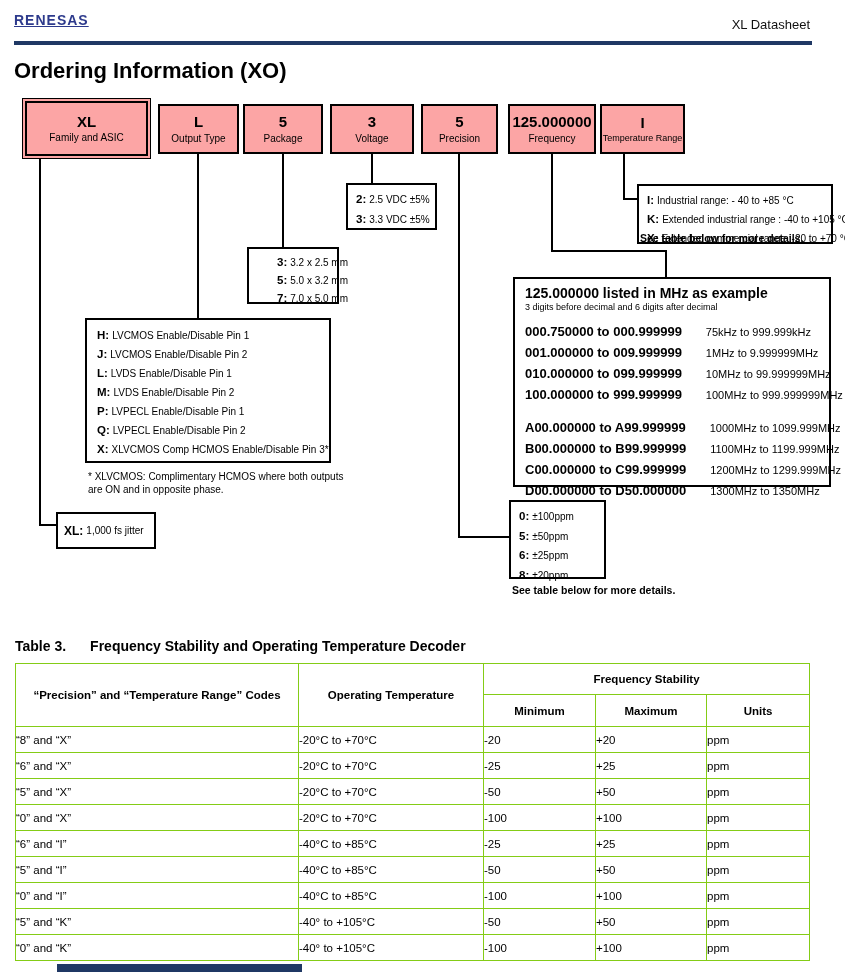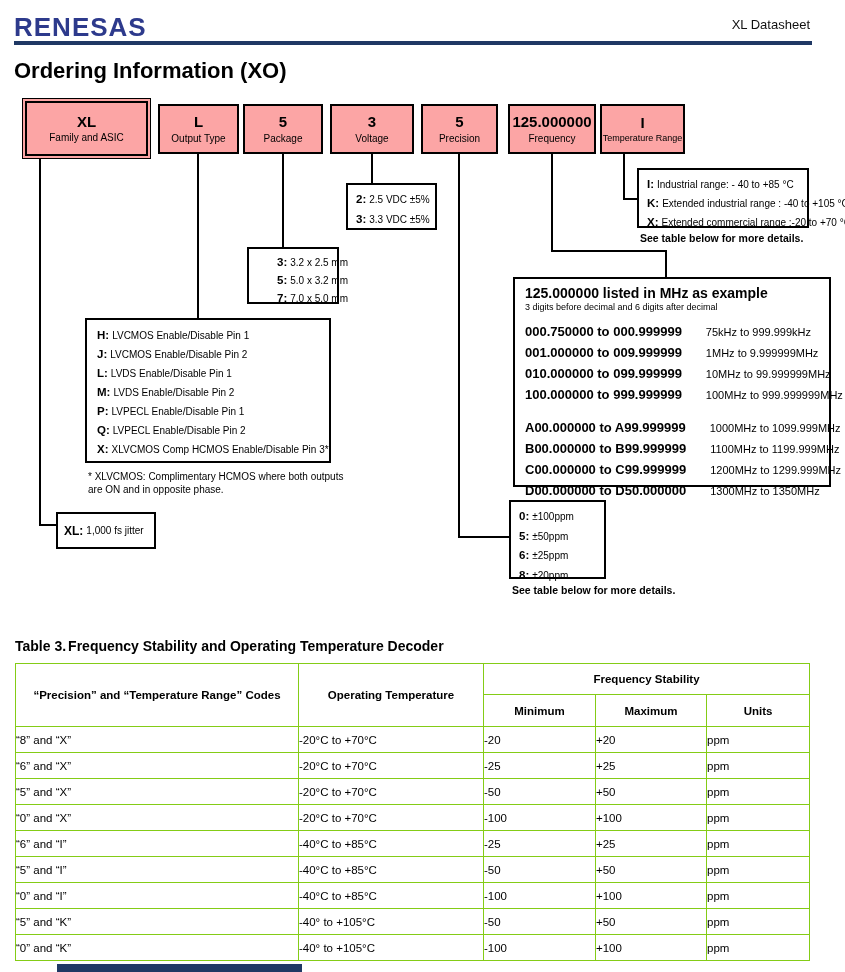--- a/index.html
+++ b/index.html
@@ -2,22 +2,22 @@
 <html style="--brand_navy: #2d3a8c; --rule_navy: #1f3864;"><head>
 <meta charset="utf-8">
 <style>
   html,body{margin:0;padding:0;background:#e8e8e8;}
   .page{
     position:relative; width:845px; height:972px; background:#ffffff;
     font-family:"Liberation Sans","DejaVu Sans",sans-serif; color:#000;
     overflow:hidden; margin:0 auto;
   }
   
-  .logo{position:absolute; left:14px; top:12px; font-size:26px; font-weight:bold;
-        color:var(--brand_navy,#2d3a8c); letter-spacing:1px;}
+  .logo{position:absolute; left:14px; top:12px; font-size:14px; font-weight:bold;
+        color:var(--brand_navy,#2d3a8c); letter-spacing:1px;text-decoration:underline;}
   .doc-title{position:absolute; right:35px; top:17px; font-size:13px; color:#111;}
   .header-rule{position:absolute; left:14px; top:41px; width:798px; height:4px;
         background:var(--rule_navy,#1f3864);}
   .page-title{position:absolute; left:14px; top:58px; font-size:22px; font-weight:bold; margin:0;}
   
   .obox{position:absolute; top:104px; height:50px; border:2px solid #000; background:#fca5a5;
         display:flex; flex-direction:column; align-items:center; justify-content:center;
         text-align:center; box-sizing:border-box;}
   .obox-code{font-size:15px; font-weight:bold; line-height:1.05;}
   .obox-label{font-size:10px; margin-top:3px; white-space:nowrap;}
@@ -33,21 +33,21 @@
   #box-temp{left:600px; width:85px;}
   #box-temp .obox-label{font-size:9px;}
   
   .cline{position:absolute; background:#000;}
   
   .lbox{position:absolute; border:2px solid #000; background:#fff; padding:4px 8px;
         box-sizing:border-box;}
   .lrow{white-space:nowrap;}
   .lcode{font-weight:bold; font-size:11.5px;}
   .ltext{font-size:10px; margin-left:3px;}
-  #temp-legend{left:637px; top:168px; width:172px; height:60px;}
+  #temp-legend{left:637px; top:184px; width:196px; height:60px;}
   #temp-legend .lrow{line-height:17px;}
   #volt-legend{left:320px; top:183px; width:91px; height:47px;margin-left:26px;}
   #volt-legend .lrow{line-height:18px;}
   #pkg-legend{left:247px; top:247px; width:92px; height:57px;padding-left:28px;}
   #pkg-legend .lrow{line-height:16px;}
   #output-legend{left:85px; top:318px; width:246px; height:145px; padding:5px 10px;}
   #output-legend .lrow{line-height:17px;}
   #prec-legend{left:509px; top:500px; width:97px; height:79px;}
   #prec-legend .lrow{line-height:17.5px;}
   .see-note{position:absolute; font-weight:bold; font-size:10.5px;}
@@ -61,21 +61,21 @@
   
   #freq-legend{left:513px; top:277px; width:318px; height:210px; padding:6px 10px;}
   .freq-title{font-weight:bold; font-size:14px; line-height:1.2;}
   .freq-sub{font-size:9px; margin-bottom:9px;}
   .frow{line-height:19px; white-space:nowrap;}
   .frange{font-weight:bold; font-size:13px;}
   .fdesc{font-size:11px; margin-left:24px;}
   #freq-group-b{margin-top:12px;}
   
   .table-caption{position:absolute; left:15px; top:638px; font-size:14px; font-weight:bold;}
-  .table-caption .cap-text{margin-left:2px;}
+  .table-caption .cap-text{margin-left:24px;}
   .t3{position:absolute; left:15px; top:663px; width:794px; border-collapse:collapse;
       table-layout:fixed; font-size:11.5px; background:#fff;}
   .t3 th,.t3 td{border:1px solid #84cc16; vertical-align:middle; padding:0; overflow:hidden;}
   .t3 thead th{font-weight:bold;}
   .t3 thead tr.h1 th{height:30px;}
   .t3 thead tr.h2 th{height:31px;}
   .t3 tbody td{height:25px;}
   
   .footer-bar{position:absolute; left:57px; top:964px; width:245px; height:8px;
       background:var(--rule_navy,#1f3864);}

